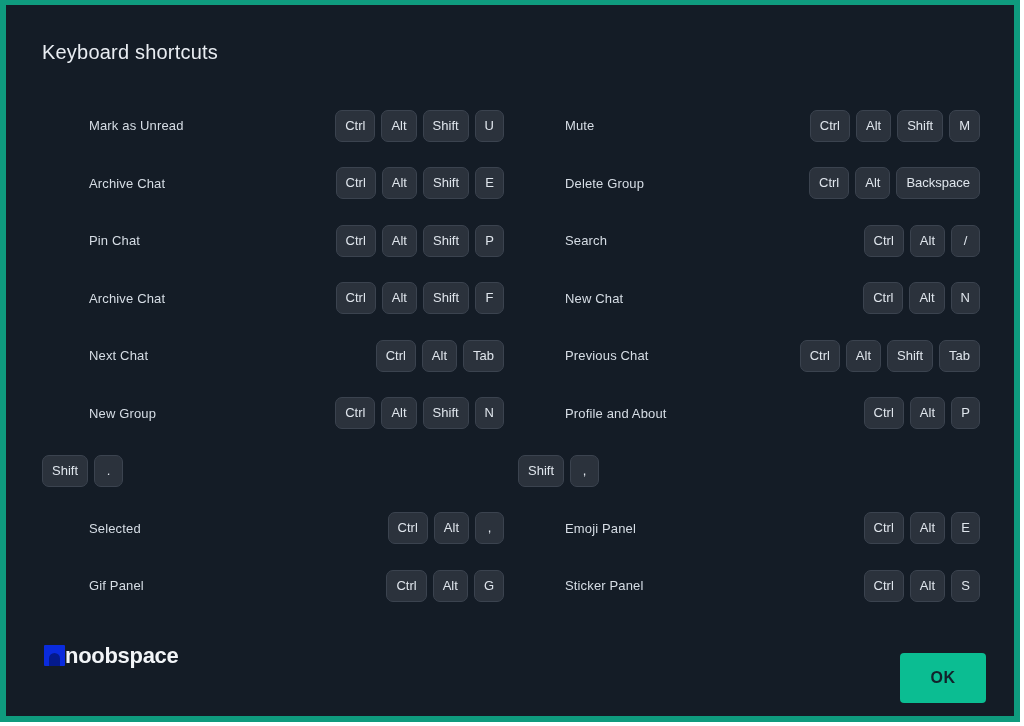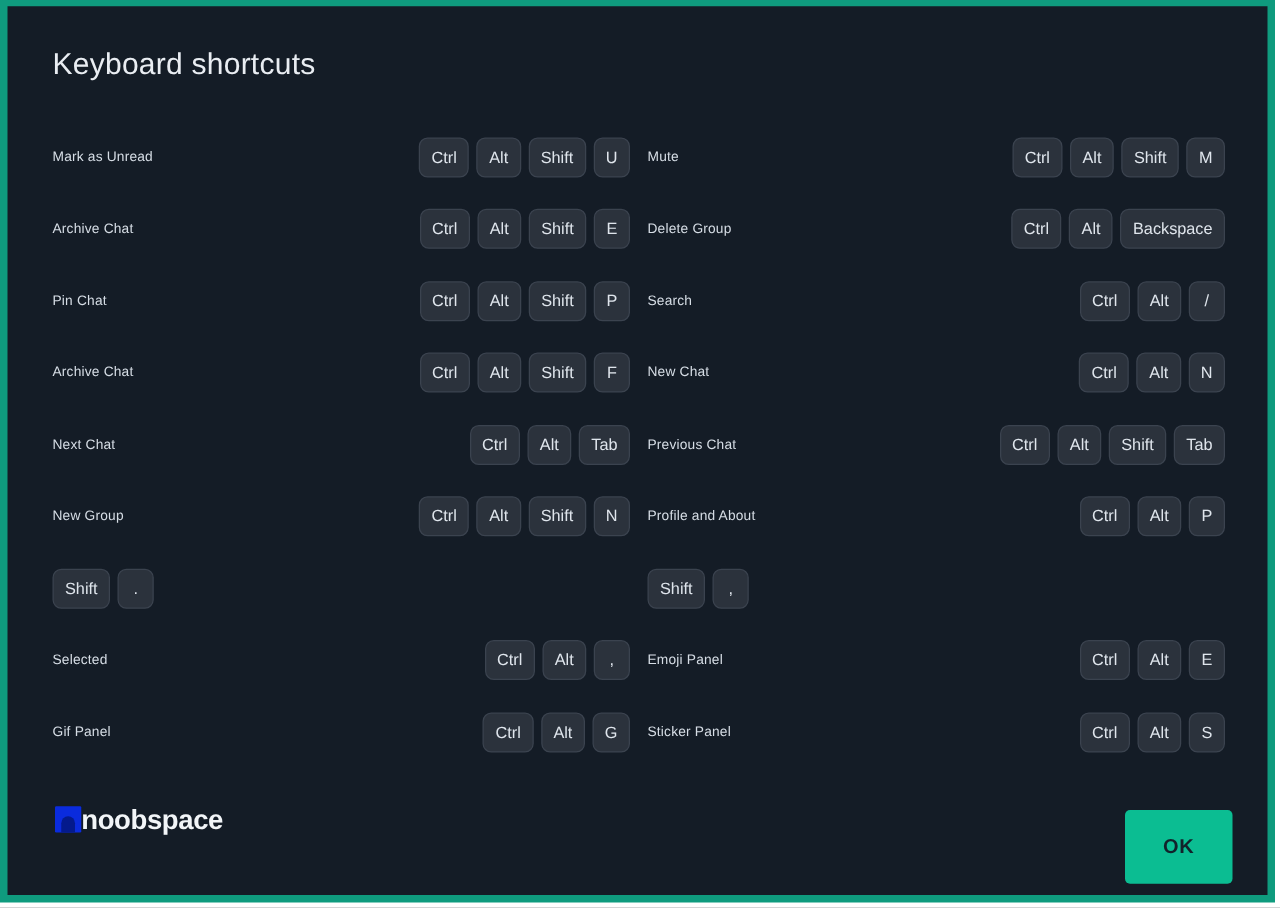--- a/index.html
+++ b/index.html
@@ -36,21 +36,21 @@
     width: 100%;
     height: 100%;
     background: #141c26;
     display: flex;
     flex-direction: column;
     overflow: hidden;
   }
 
   .dialog-title {
     color: #e9edf2;
-    font-size: 24px;
+    font-size: 20px;
     font-weight: 400;
     letter-spacing: 0.2px;
     padding: 32px 0 0 36px;
     line-height: 30px;
   }
 
   .shortcut-grid {
     flex: 1 1 auto;
     display: grid;
     grid-template-columns: 1fr 1fr;
@@ -62,24 +62,25 @@
   .row {
     display: flex;
     align-items: center;
     justify-content: space-between;
     height: 57.5px;
     gap: 10px;
   }
 
   .row-label {
     color: #d6dde5;
-    font-size: 11px;
+    font-size: 13px;
     font-weight: 400;
     white-space: nowrap;
     letter-spacing: 0.15px;
+    margin-left: 47px;
   }
 
   .keys {
     display: flex;
     gap: 6px;
     flex: 0 0 auto;
   }
 
   .key {
     background: #2b323c;
@@ -139,21 +140,21 @@
   .ok-button {
     background: #0bbd92;
     color: #12222b;
     border: none;
     border-radius: 4px;
     font-family: "Liberation Sans", sans-serif;
     font-size: 16px;
     font-weight: 700;
     letter-spacing: 0.6px;
     width: 86px;
-    height: 59px;
+    height: 50px;
     cursor: pointer;
     margin-top: 44px;
   }
 </style>
 </head>
 <body>
 
 <div id="app">
   <div class="frame">
     <div class="dialog">

